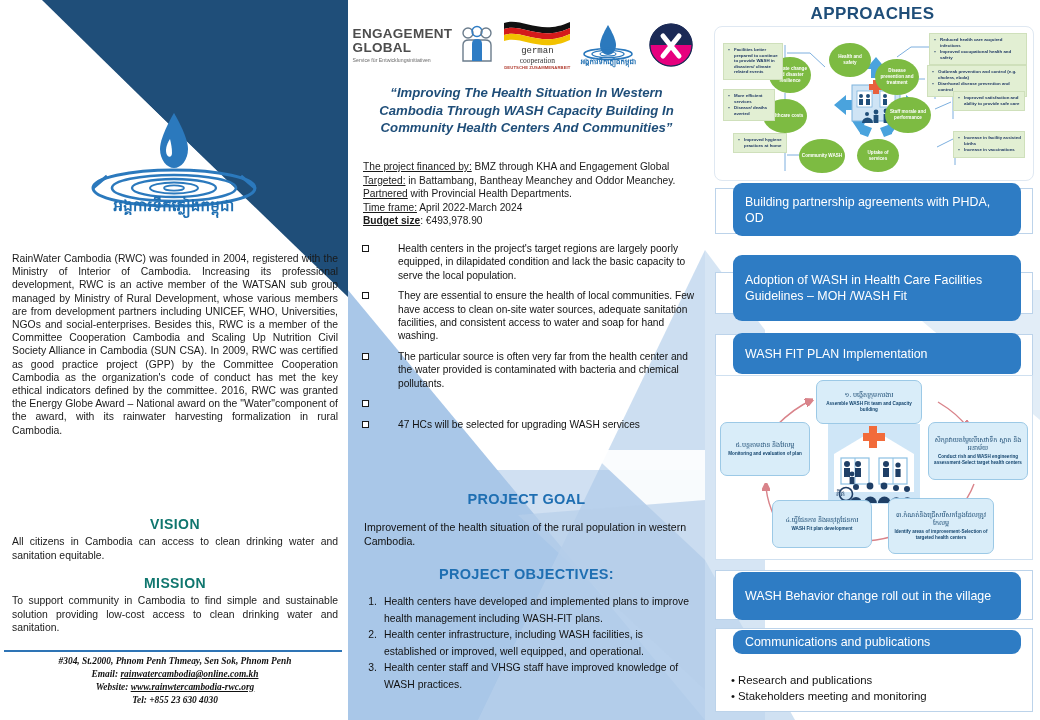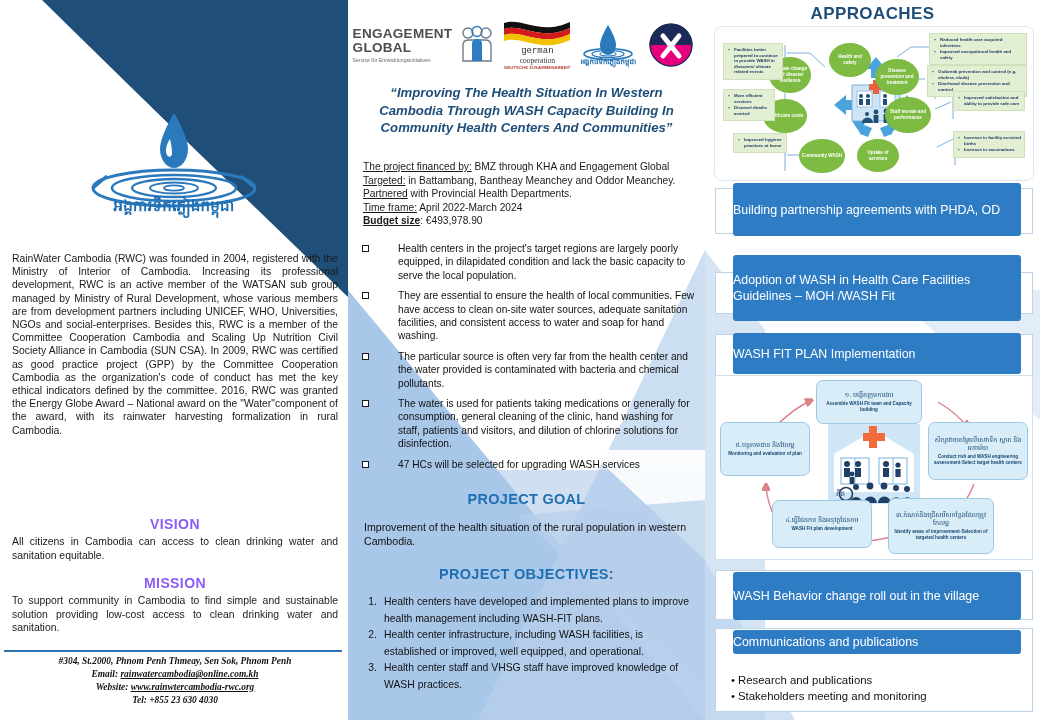--- a/index.html
+++ b/index.html
@@ -37,21 +37,21 @@
   .khmer-logo-text {
     font-size: 15px; color: #1f6fb2; font-weight: bold;
     margin-top: -16px; letter-spacing: .2px; position: relative; z-index: 4;
   }
   .left-body {
     position: absolute; left: 12px; top: 252px; width: 326px;
     font-size: 10.4px; line-height: 13.2px; color: #1a1a1a; text-align: justify;
   }
   .vm-block { position: absolute; left: 12px; width: 326px; text-align: center; }
   .vm-title {
-    color: #8b5cf6; font-weight: bold; font-size: 14px; letter-spacing: .4px;
+    color: #0f766e; font-weight: bold; font-size: 14px; letter-spacing: .4px;
     margin-bottom: 3px;
   }
   .vm-text { font-size: 10.4px; line-height: 13.5px; color: #1a1a1a; text-align: justify; }
   .vision { top: 516px; }
   .mission { top: 575px; }
   .left-rule {
     position: absolute; left: 4px; top: 650px; width: 338px; height: 1.5px;
     background: #2e74b5;
   }
   .contact {
@@ -164,23 +164,23 @@
     padding: 3px 3px 3px 4px;
   }
   .cb ul { list-style: none; }
   .cb li { position: relative; padding-left: 6px; margin-bottom: 1px; }
   .cb li:before { content: "·"; position: absolute; left: 0; font-size: 7px; line-height:5px;}
   .hospital {
     position: absolute; left: 133px; top: 52px; width: 56px; height: 46px;
   }
 
   .step-box {
-    position: absolute; background: #2e7cc4; border-radius: 3px;
+    position: absolute; background: #2e7cc4; border-radius: 9px;
     color: #ffffff; font-size: 12.4px; line-height: 16px;
-    padding: 9px 0; display: flex; align-items: center; z-index: 6;
+    padding: 9px 12px; display: flex; align-items: center; z-index: 6;
   }
   .step-frame {
     position: absolute; background: #ffffff; border: 1px solid #bcd3ea; z-index: 3;
   }
 
   .cycle-card {
     position: absolute; left: 10px; top: 375px; width: 318px; height: 185px;
     background: #ffffff; border: 1px solid #cfe0f0; z-index: 4; overflow: hidden;
   }
   .cyc {
@@ -342,21 +342,20 @@
         <div class="row">
           <div class="mark"><span></span></div>
           <div class="txt">They are essential to ensure the health of local communities. Few have access to clean on-site water sources, adequate sanitation facilities, and consistent access to water and soap for hand washing.</div>
         </div>
         <div class="row">
           <div class="mark"><span></span></div>
           <div class="txt">The particular source is often very far from the health center and the water provided is contaminated with bacteria and chemical pollutants.</div>
         </div>
         <div class="row">
           <div class="mark"><span></span></div>
-          <div class="txt">The water is used for patients taking medications or generally for consumption, general cleaning of the clinic, hand washing for staff, patients and visitors, and dilution of chlorine solutions for disinfection.</div>
         </div>
         <div class="row">
           <div class="mark"><span></span></div>
           <div class="txt">47 HCs will be selected for upgrading WASH services</div>
         </div>
       </div>
 
       <div class="sec-head goal-head">PROJECT GOAL</div>
       <div class="goal-text">Improvement of the health situation of the rural population in western Cambodia.</div>
 

